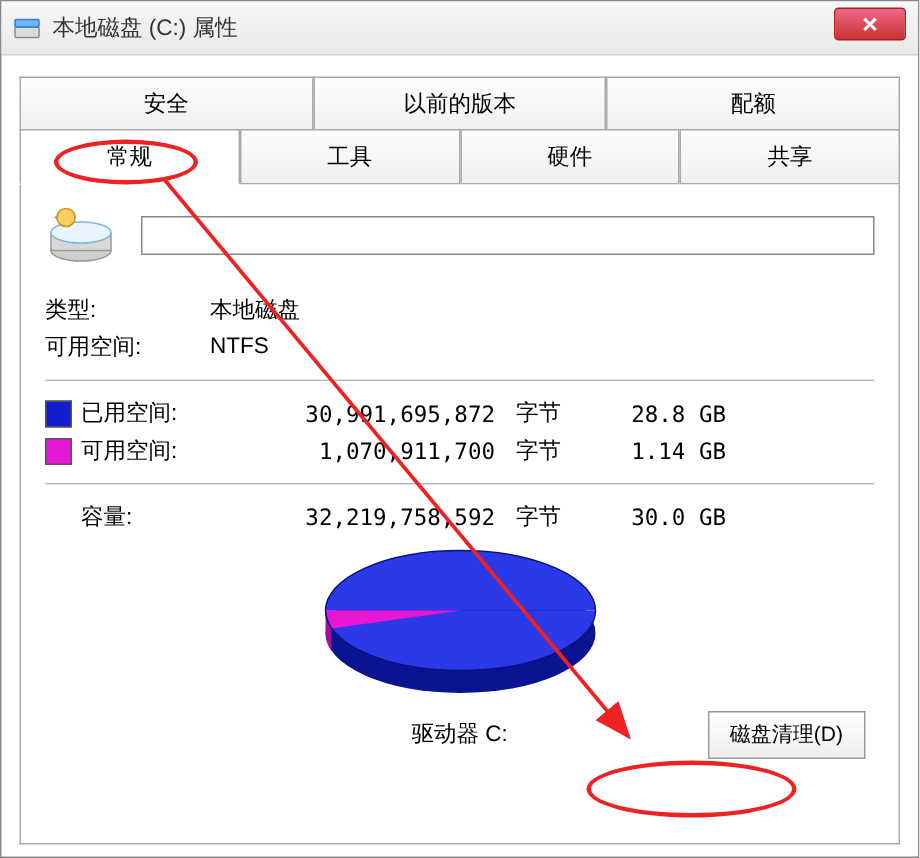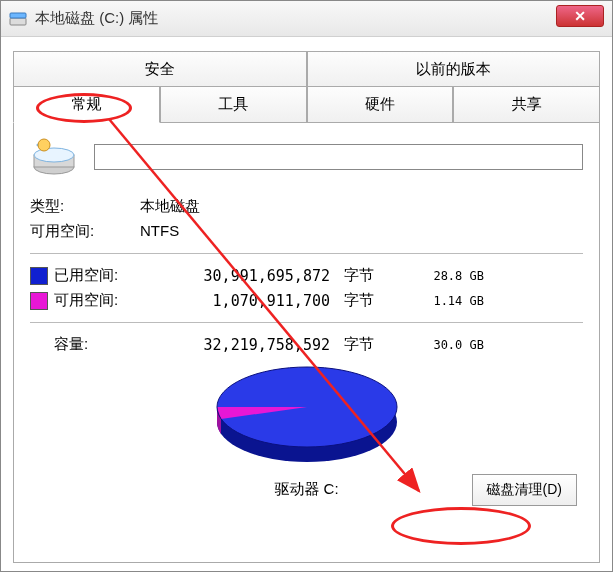--- a/index.html
+++ b/index.html
@@ -32,21 +32,21 @@
     
     .hr { border: none; border-top: 1px solid #bbb; margin: 12px 0; }
     
     .space-row { display: flex; align-items: center; margin-bottom: 6px; font-size: 15px; }
     .swatch { width: 18px; height: 18px; margin-right: 6px; border: 1px solid #555; }
     .swatch.used { background: #1020d0; }
     .swatch.free { background: #e817d6; }
     .space-label { width: 100px; }
     .space-bytes { width: 190px; text-align: right; padding-right: 14px; font-family: monospace; font-size: 15px; }
     .space-unit { width: 50px; }
-    .space-gb { width: 90px; text-align: right; font-family: monospace; font-size: 12px; }
+    .space-gb { width: 90px; text-align: right; font-family: monospace; font-size: 15px; }
     
     .capacity-row { display: flex; align-items: center; margin-top: 12px; font-size: 15px; }
     .capacity-label { width: 124px; padding-left: 24px; }
     
     .pie-wrap { display: flex; justify-content: center; margin-top: 8px; }
     .pie { width: 200px; height: 110px; }
     
     .bottom-row { display: flex; align-items: center; justify-content: center; margin-top: 8px; gap: 20px; position: relative; }
     .drive-label { font-size: 15px; }
     .cleanup-btn { position: absolute; right: 6px; padding: 6px 14px; border: 1px solid #999; background: linear-gradient(to bottom, #fff, #eee); font-size: 14px; cursor: pointer; margin-left: 11px; }
@@ -72,20 +72,21 @@
     <div class="close-btn">
       <span>✕</span>
     </div>
   </div>
 
   <div class="content">
     <div class="tab-container">
       <div class="tab-row top">
         <div class="tab">安全</div>
         <div class="tab">以前的版本</div>
+        <div class="tab">配额</div>
       </div>
       <div class="tab-row">
         <div class="tab active">常规</div>
         <div class="tab">工具</div>
         <div class="tab">硬件</div>
         <div class="tab">共享</div>
       </div>
 
       <div class="tab-panel">
 

